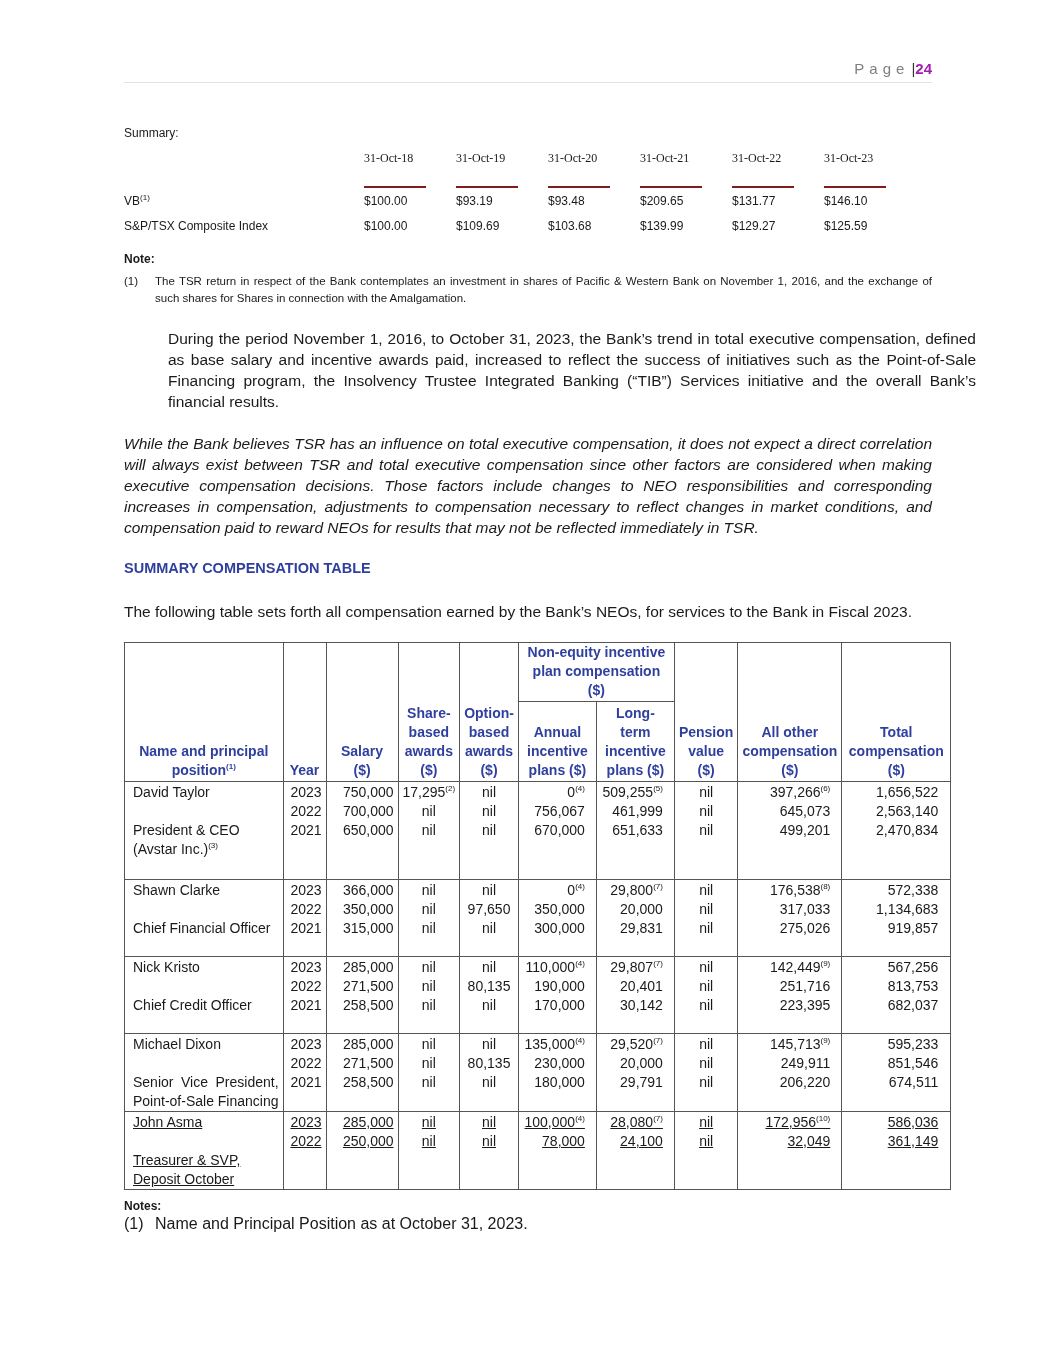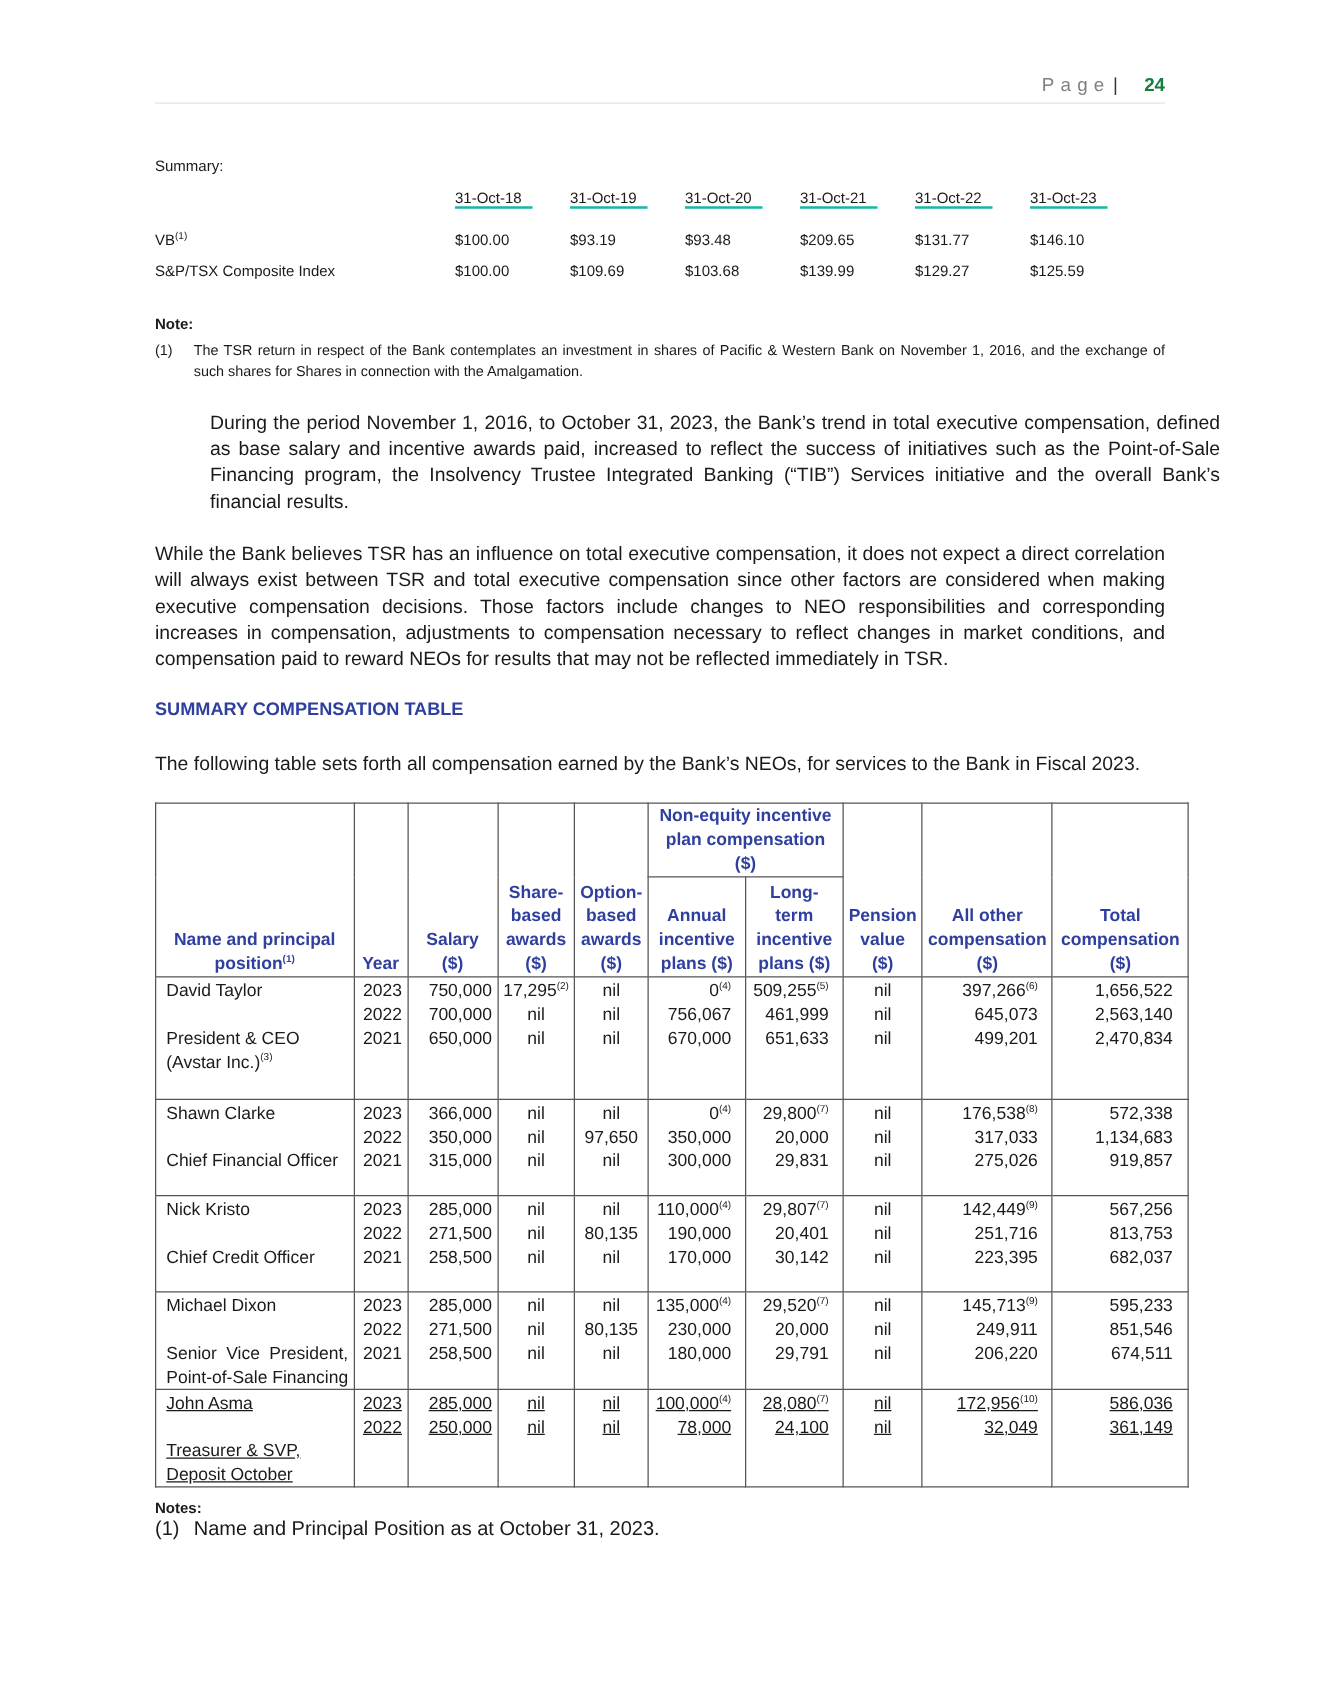--- a/index.html
+++ b/index.html
@@ -3,39 +3,39 @@
 <meta charset="utf-8">
 <style>
   html, body { margin: 0; padding: 0; background: #ffffff; }
   body { width: 1055px; height: 1365px; position: relative; overflow: hidden;
          font-family: "Liberation Sans", sans-serif; color: #1a1a1a; }
   .page-header { position: absolute; left: 124px; top: 60px; width: 808px; height: 22px;
                  border-bottom: 1px solid #e3e3e3; }
   .page-label { position: absolute; right: 0; top: 0; font-size: 15px; color: #7f7f7f; }
   .page-label .pl { letter-spacing: 5px; }
   .page-label .sep { color: #333; margin-left: 2px; }
-  .page-label .num { color: #15803d; font-weight: bold; margin-left: 21px; letter-spacing: 0; }
+  .page-label .num { color: #a21caf; font-weight: bold; margin-left: 0; letter-spacing: 0; }
 
   .summary-label { position: absolute; left: 124px; top: 126px; font-size: 12px; }
   .tsr-table { position: absolute; left: 124px; top: 148px; font-size: 12px; border-collapse: collapse; }
   .tsr-table td { padding: 0; height: 25px; vertical-align: middle; }
   .tsr-table td.lbl { width: 240px; }
   .tsr-table td.v { width: 92px; }
-  .tsr-table tr.hdr td.v span { display: inline-block; width: 62px; border-bottom: 2px solid #14b8a6; padding-bottom: 0; }
+  .tsr-table tr.hdr td.v span { display: inline-block; width: 62px; border-bottom: 2px solid #7f1d1d; padding-bottom: 20px; font-family: Liberation Serif, serif; }
   .tsr-table tr.hdr td { height: 28px; vertical-align: top; padding-top: 3px; }
   sup { font-size: 8px; vertical-align: super; line-height: 0; }
 
   .note-title { position: absolute; left: 124px; top: 252px; font-size: 12px; font-weight: bold; }
   .note-item { position: absolute; left: 124px; top: 273px; width: 808px; font-size: 11.5px; line-height: 17px; }
   .note-item .n { position: absolute; left: 0; top: 0; }
   .note-item .t { margin-left: 31px; text-align: justify; }
 
   .para { position: absolute; left: 124px; width: 808px; font-size: 15.5px; line-height: 21px; text-align: justify; }
   .p1 { top: 328px; margin-left: 44px; }
-  .p2 { top: 433px; }
+  .p2 { top: 433px; font-style: italic; }
   .section-title { position: absolute; left: 124px; top: 560px; font-size: 14.5px; font-weight: bold; color: #2f3f9e; }
   .p3 { top: 601px; }
 
   .comp-table { position: absolute; left: 124px; top: 642px; border-collapse: collapse; font-size: 14px; }
   .comp-table th, .comp-table td { border: 1px solid #555; padding: 0 4px; }
   .comp-table th { color: #2f3f9e; font-weight: bold; vertical-align: bottom; text-align: center; line-height: 19px; padding-bottom: 1px; }
   .comp-table th.group { vertical-align: middle; height: 52px; border-bottom: 1px solid #555; }
   .comp-table td { vertical-align: top; line-height: 19px; padding-top: 1px; }
   .comp-table td .ln { display: block; height: 19px; white-space: nowrap; }
   .comp-table td.name { text-align: left; padding-left: 8px; }

